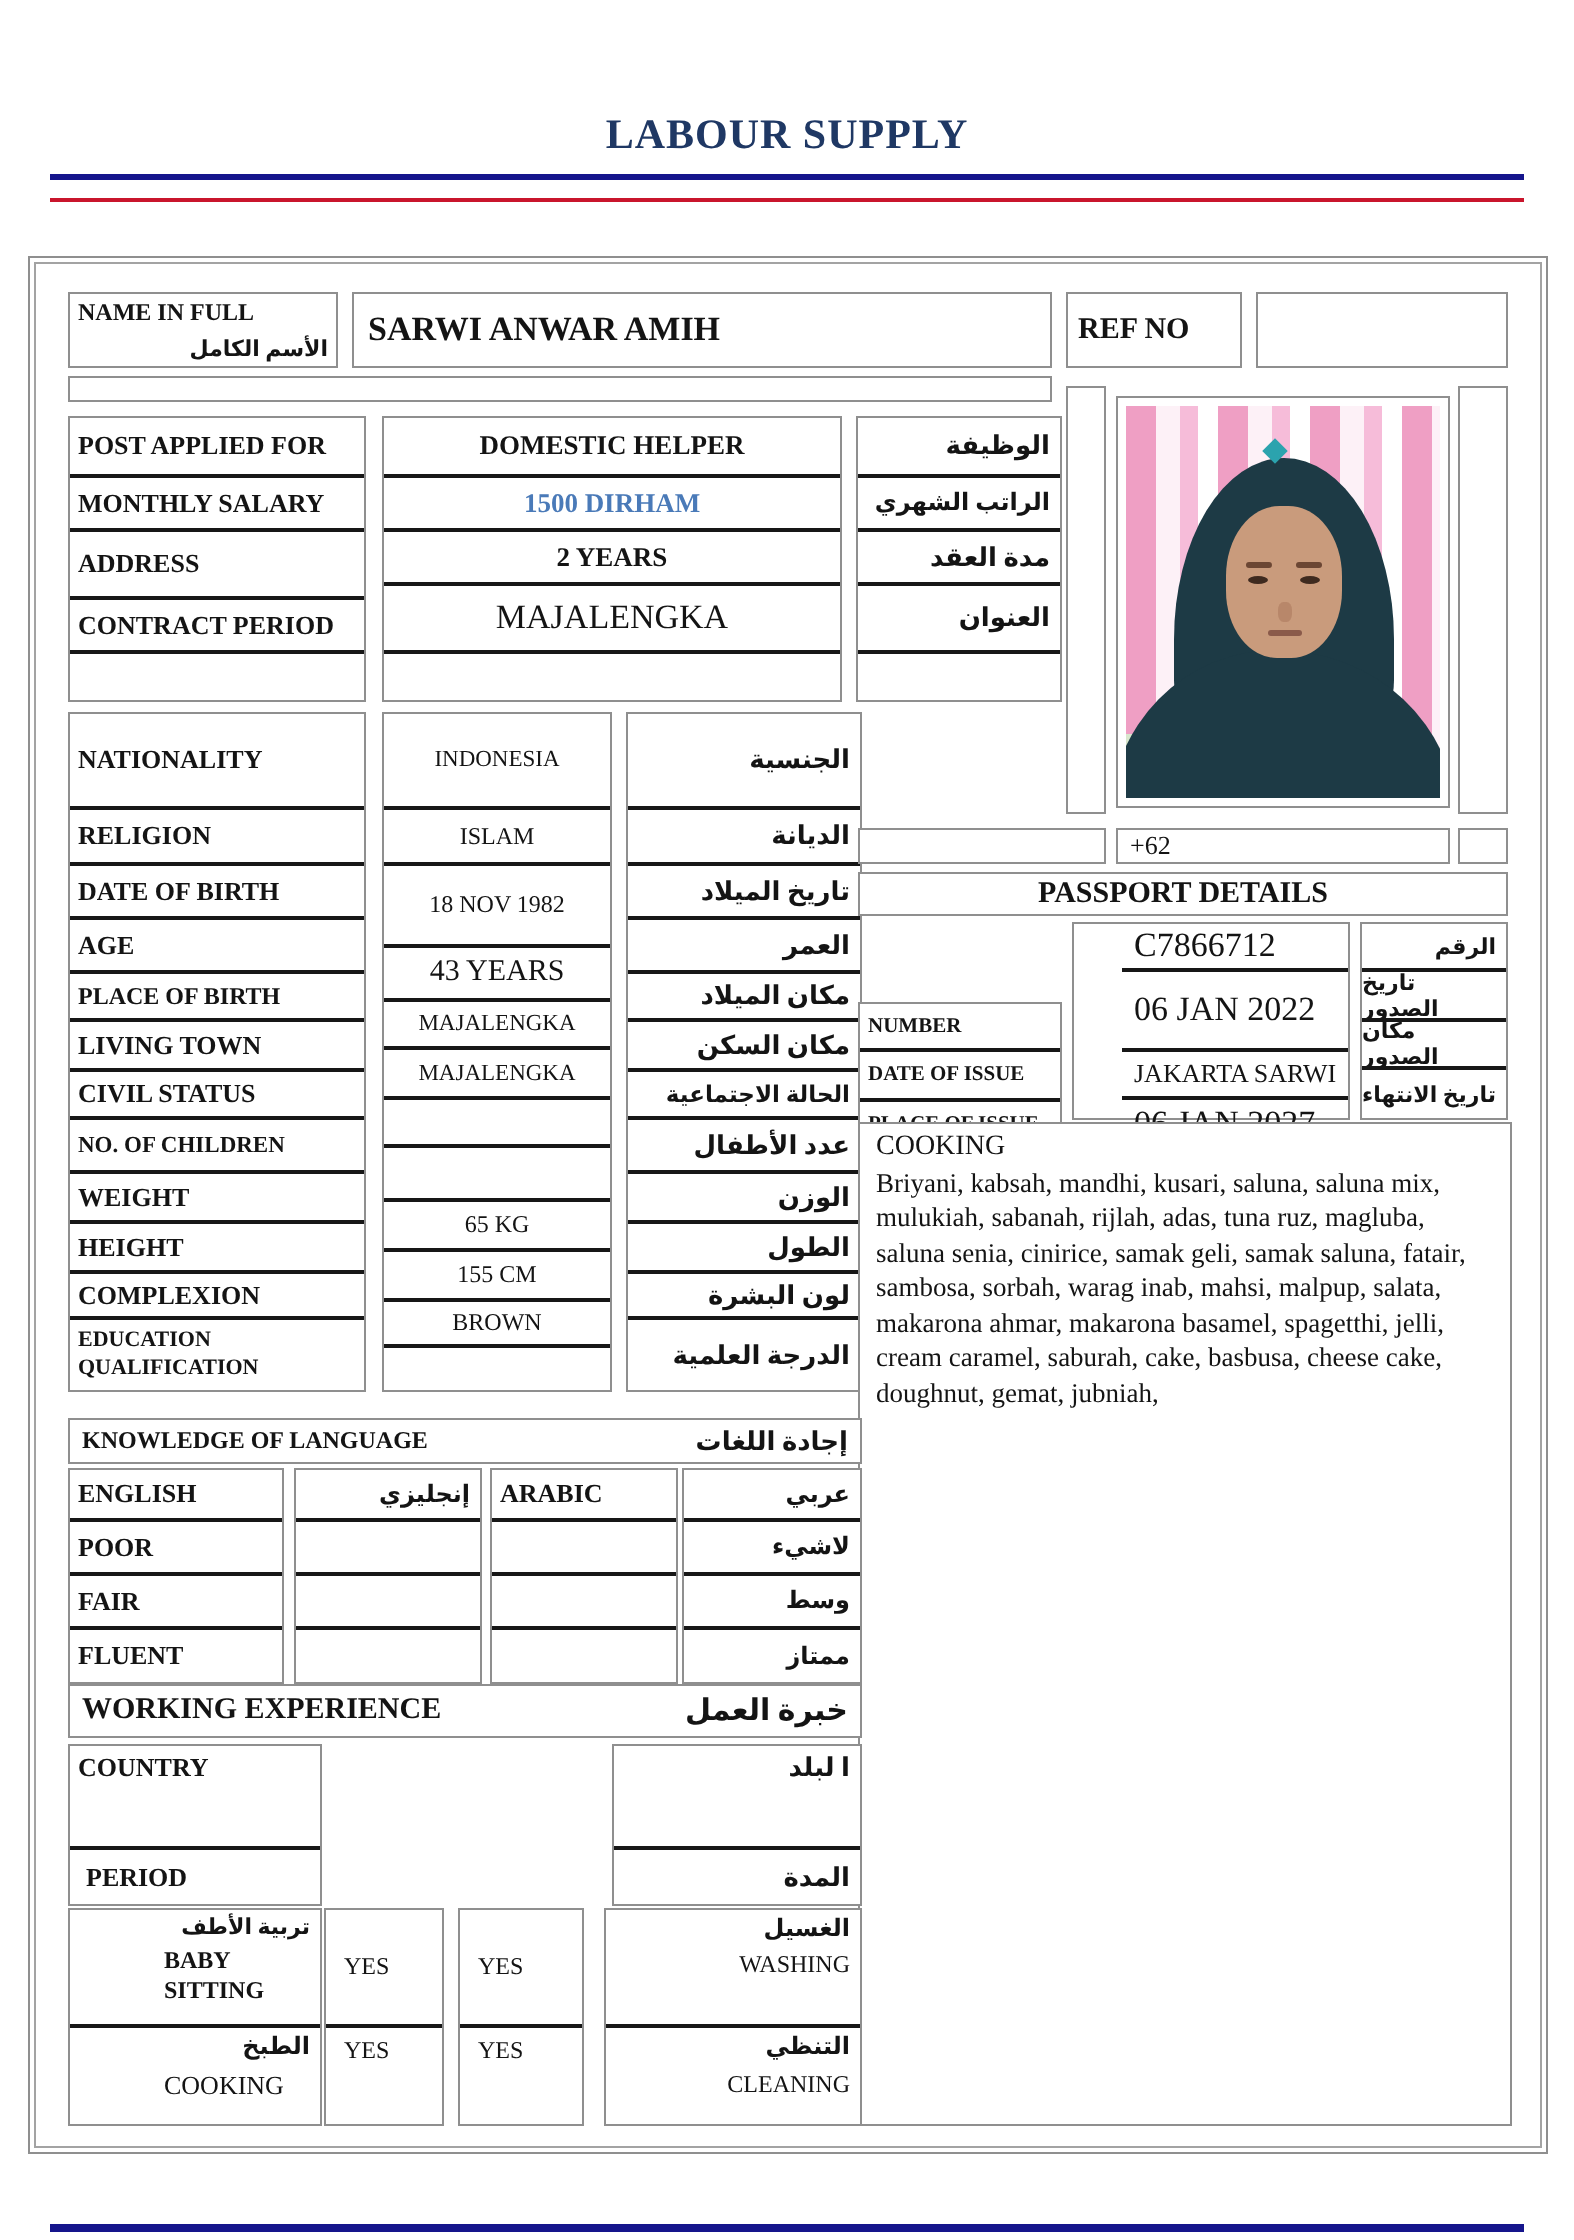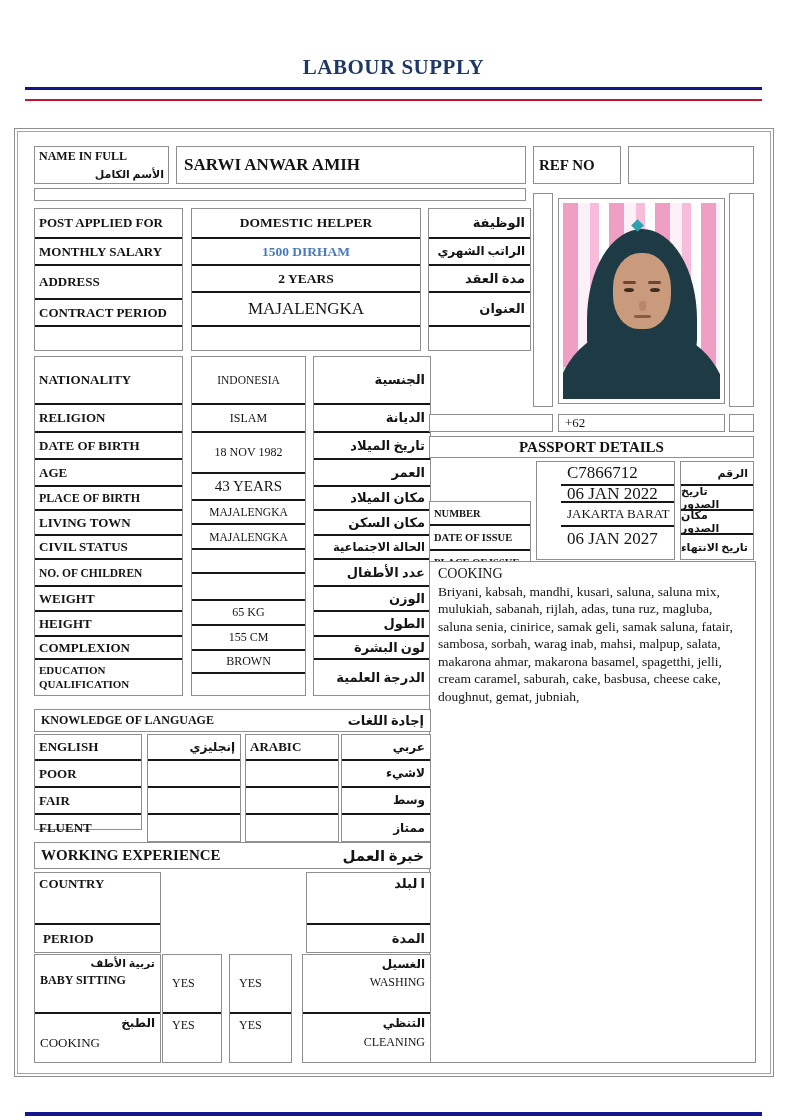--- a/index.html
+++ b/index.html
@@ -30,21 +30,21 @@
   .fs10{font-size:10.5px}.fs11{font-size:11px}.fs115{font-size:11.5px}.fs12{font-size:12px}
   .fs13{font-size:13px}.fs135{font-size:13.5px}.fs14{font-size:12px}.fs15{font-size:15px}.fs17{font-size:17px}
   .blue { color:#4a7ab8; }
   .wrap { white-space:normal; line-height:1.2; }
   .wrap span { display:inline-block; max-width:100px; }
   .hdrbar { display:flex; justify-content:space-between; align-items:center; padding:0 6px; }
   .top { align-items:flex-start; }
   .r2 { display:block; padding:2px 5px; }
   .r2 .ar-line { display:block; text-align:right; font-weight:bold;
                  font-family:"Liberation Serif","DejaVu Sans",serif; }
-  .r2 .en-line { display:block; }
+  .r2 .en-line { display:block;margin-left:42px; }
 
   .hl-lines { flex-direction:column; justify-content:flex-start; padding-top:3px; }
   .hl { display:inline-block; background:#ffff00; color:#8b1a1a; font-weight:bold;
         font-size:11px; line-height:14px; padding:0 2px; }
 
   
   .photo-img { position:absolute; inset:4px; overflow:hidden;
      background:repeating-linear-gradient(90deg,#ef9fc4 0 15px,#fdf1f7 15px 27px,#f6bcd9 27px 36px,#ffffff 36px 46px); }
   .hood { position:absolute; left:24px; top:26px; width:110px; height:152px; background:#1d3a45;
           border-radius:52% 52% 38% 38% / 62% 62% 28% 28%; }
@@ -174,41 +174,41 @@
 
     <div class="box" style="left:414px;top:307px;width:325px;height:22px;display:flex;align-items:center;justify-content:center;font-weight:bold;font-size:15px;">PASSPORT DETAILS</div>
     <div class="box col" style="left:414px;top:332px;width:102px;height:99px;margin-top:40px;">
       <div class="r lab fs10" style="height:24px">NUMBER</div>
       <div class="r lab fs10" style="height:25px">DATE OF ISSUE</div>
       <div class="r lab fs10" style="height:24px">PLACE OF ISSUE</div>
       <div class="r lab fs10" style="height:24px">DATE OF EXP</div>
     </div>
     <div class="box col" style="left:521px;top:332px;width:139px;height:99px;padding-left:24px;">
       <div class="r val-left fs17" style="height:24px">C7866712</div>
-      <div class="r val-left fs17" style="height:17px">06 JAN 2022</div>
-      <div class="r val-left fs13" style="height:24px">JAKARTA BARAT</div>
+      <div class="r val-left fs17" style="height:40px">06 JAN 2022</div>
+      <div class="r val-left fs13" style="height:24px">JAKARTA SARWI</div>
       <div class="r val-left fs17" style="height:24px">06 JAN 2027</div>
     </div>
     <div class="box col" style="left:665px;top:332px;width:74px;height:99px;">
       <div class="r arb fs11" style="height:24px">الرقم</div>
       <div class="r arb fs11" style="height:25px">تاريخ الصدور</div>
       <div class="r arb fs11" style="height:24px">مكان الصدور</div>
       <div class="r arb fs11" style="height:24px">تاريخ الانتهاء</div>
     </div>
 
     <div class="box" style="left:414px;top:432px;width:327px;height:502px;padding:3px 8px;font-size:13.5px;line-height:17.5px;">
       <div style="font-size:14px;">COOKING</div>
       <div>Briyani, kabsah, mandhi, kusari, saluna, saluna mix, mulukiah, sabanah, rijlah, adas, tuna ruz, magluba, saluna senia, cinirice, samak geli, samak saluna, fatair, sambosa, sorbah, warag inab, mahsi, malpup, salata, makarona ahmar, makarona basamel, spagetthi, jelli, cream caramel, saburah, cake, basbusa, cheese cake, doughnut, gemat, jubniah,</div>
     </div>
 
     <div class="box hdrbar" style="left:19px;top:580px;width:397px;height:23px;">
       <span class="bold fs14">KNOWLEDGE OF LANGUAGE</span>
       <span class="bold fs13" style="font-family:'Liberation Serif','DejaVu Sans',serif;">إجادة اللغات</span>
     </div>
-    <div class="box col" style="left:19px;top:605px;width:108px;height:96px;">
+    <div class="box col" style="left:19px;top:605px;width:108px;height:108px;">
       <div class="r lab fs13" style="height:26px">ENGLISH</div>
       <div class="r lab fs13" style="height:27px">POOR</div>
       <div class="r lab fs13" style="height:27px">FAIR</div>
       <div class="r lab fs13" style="height:26px">FLUENT</div>
     </div>
     <div class="box col" style="left:132px;top:605px;width:94px;height:108px;">
       <div class="r arb fs12" style="height:26px">إنجليزي</div>
       <div class="r" style="height:27px"></div>
       <div class="r" style="height:27px"></div>
       <div class="r" style="height:26px"></div>

